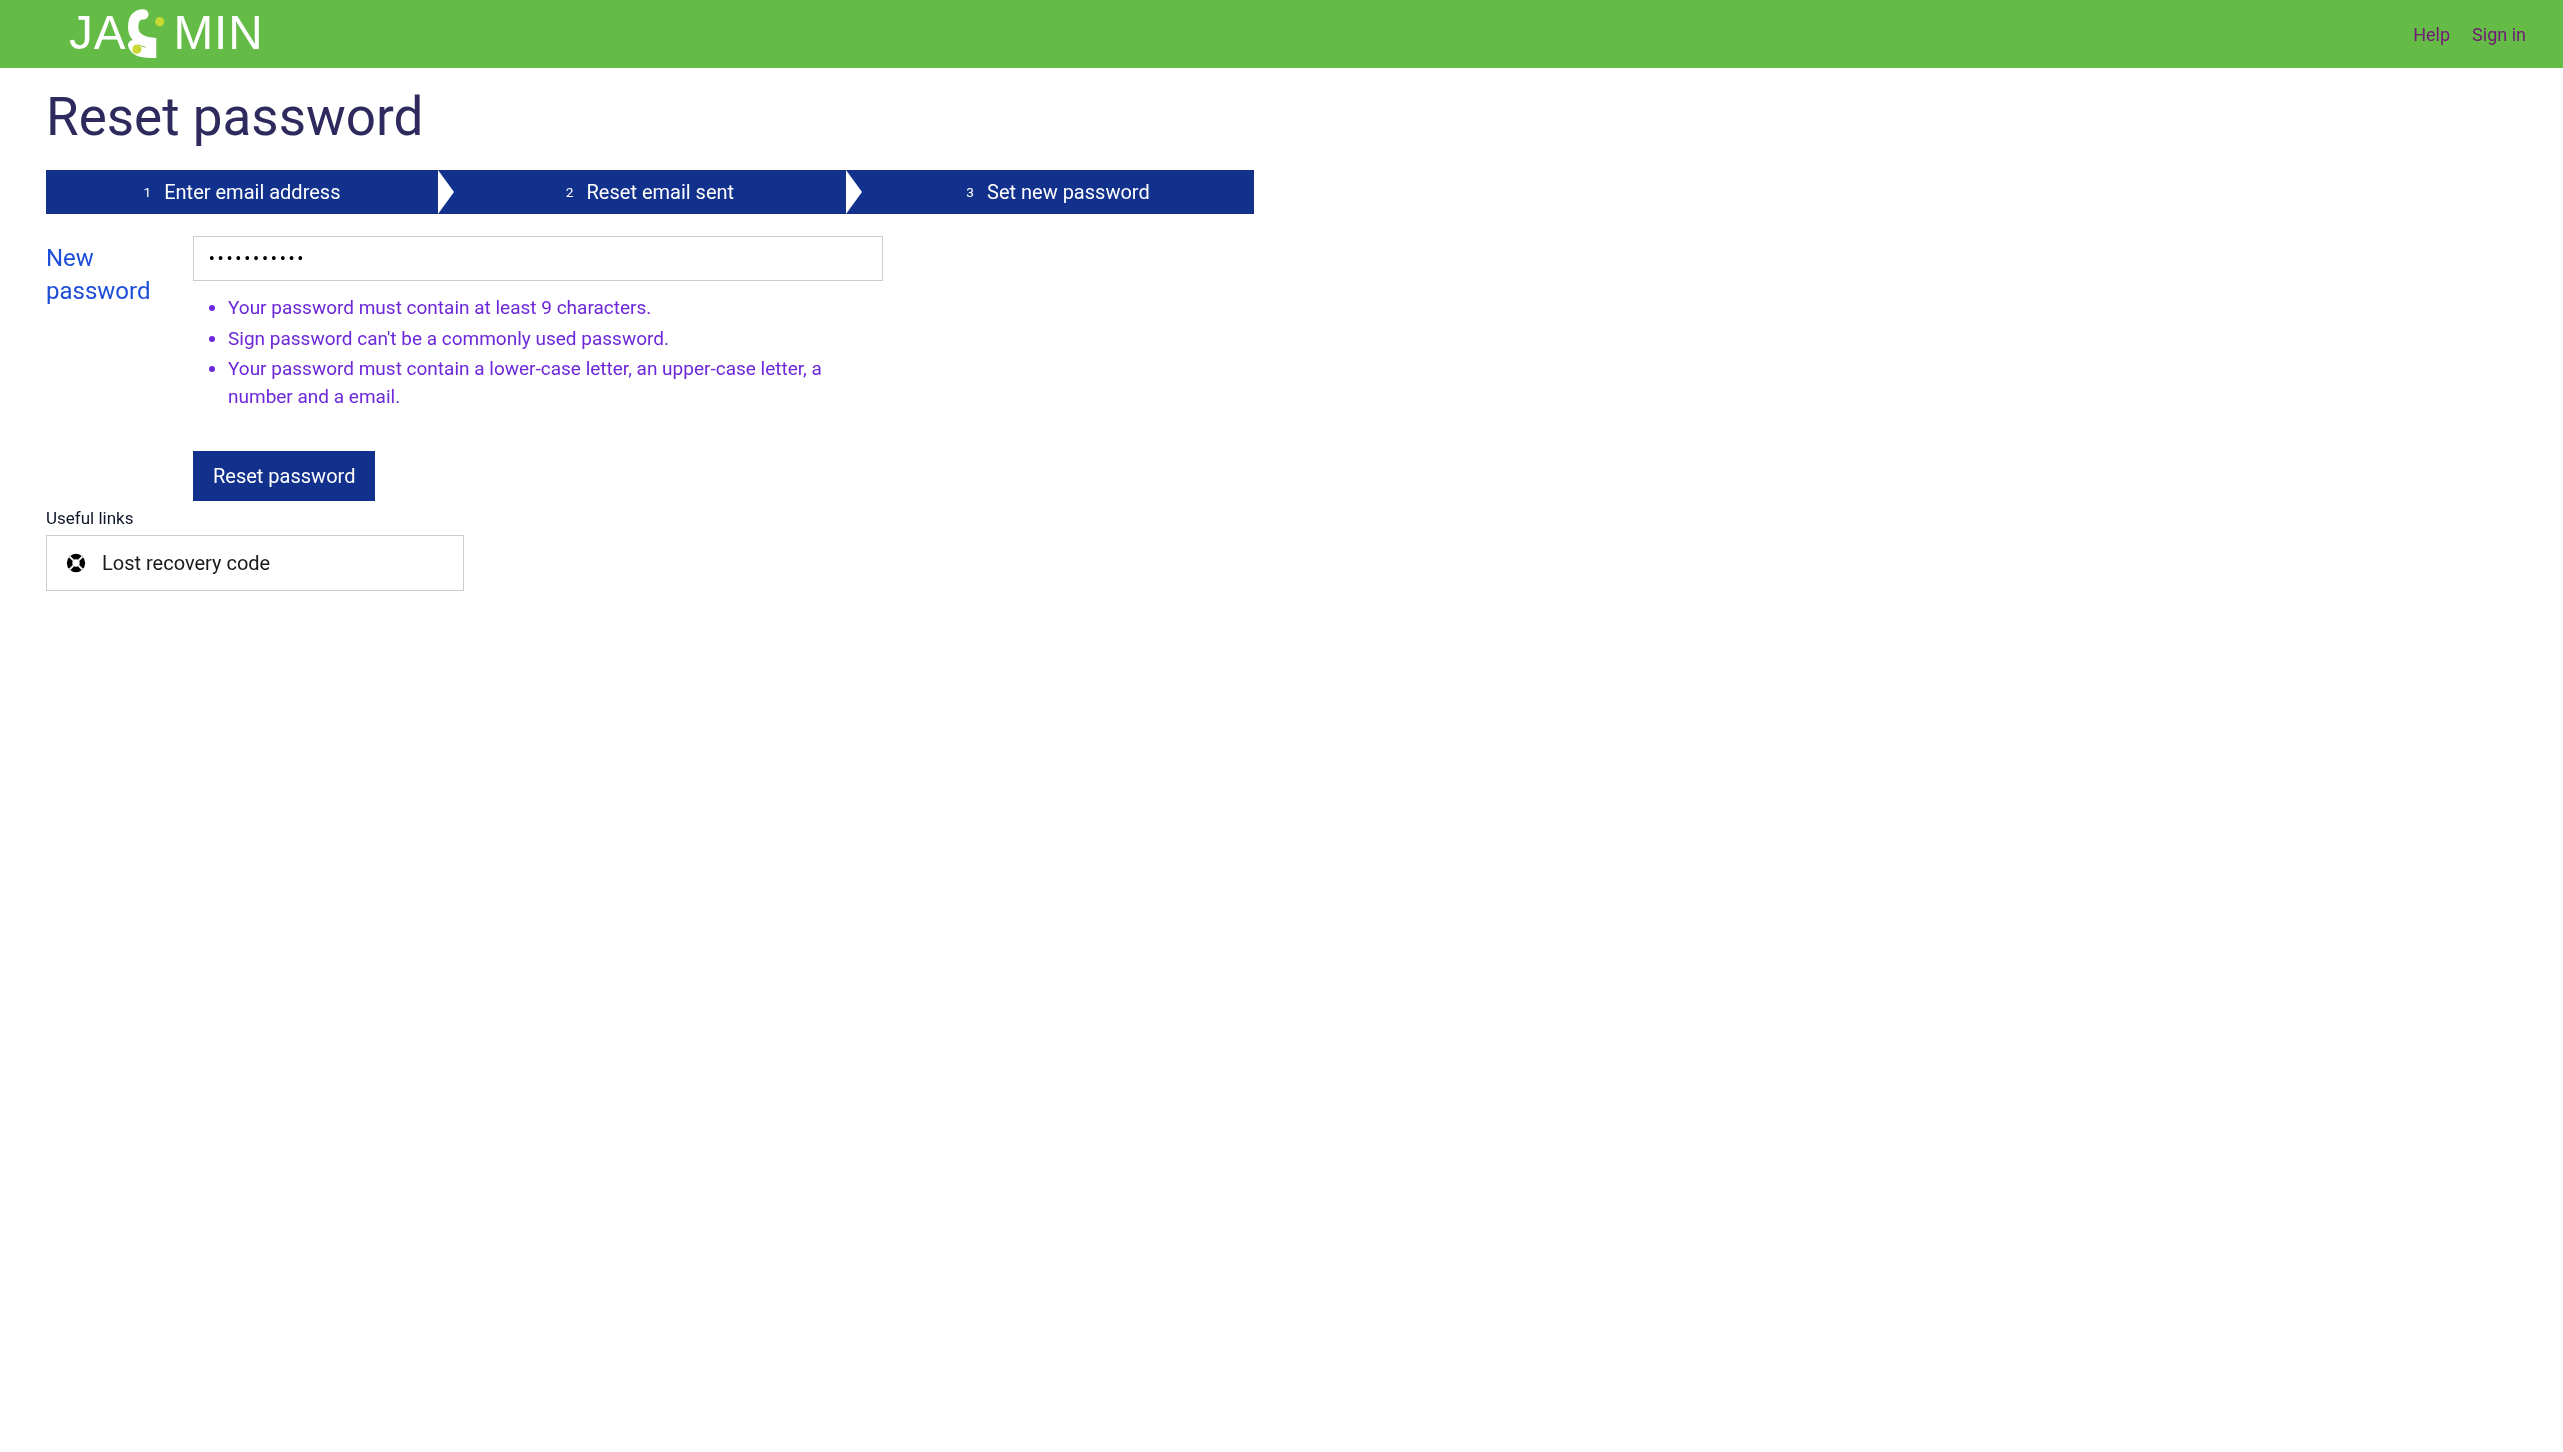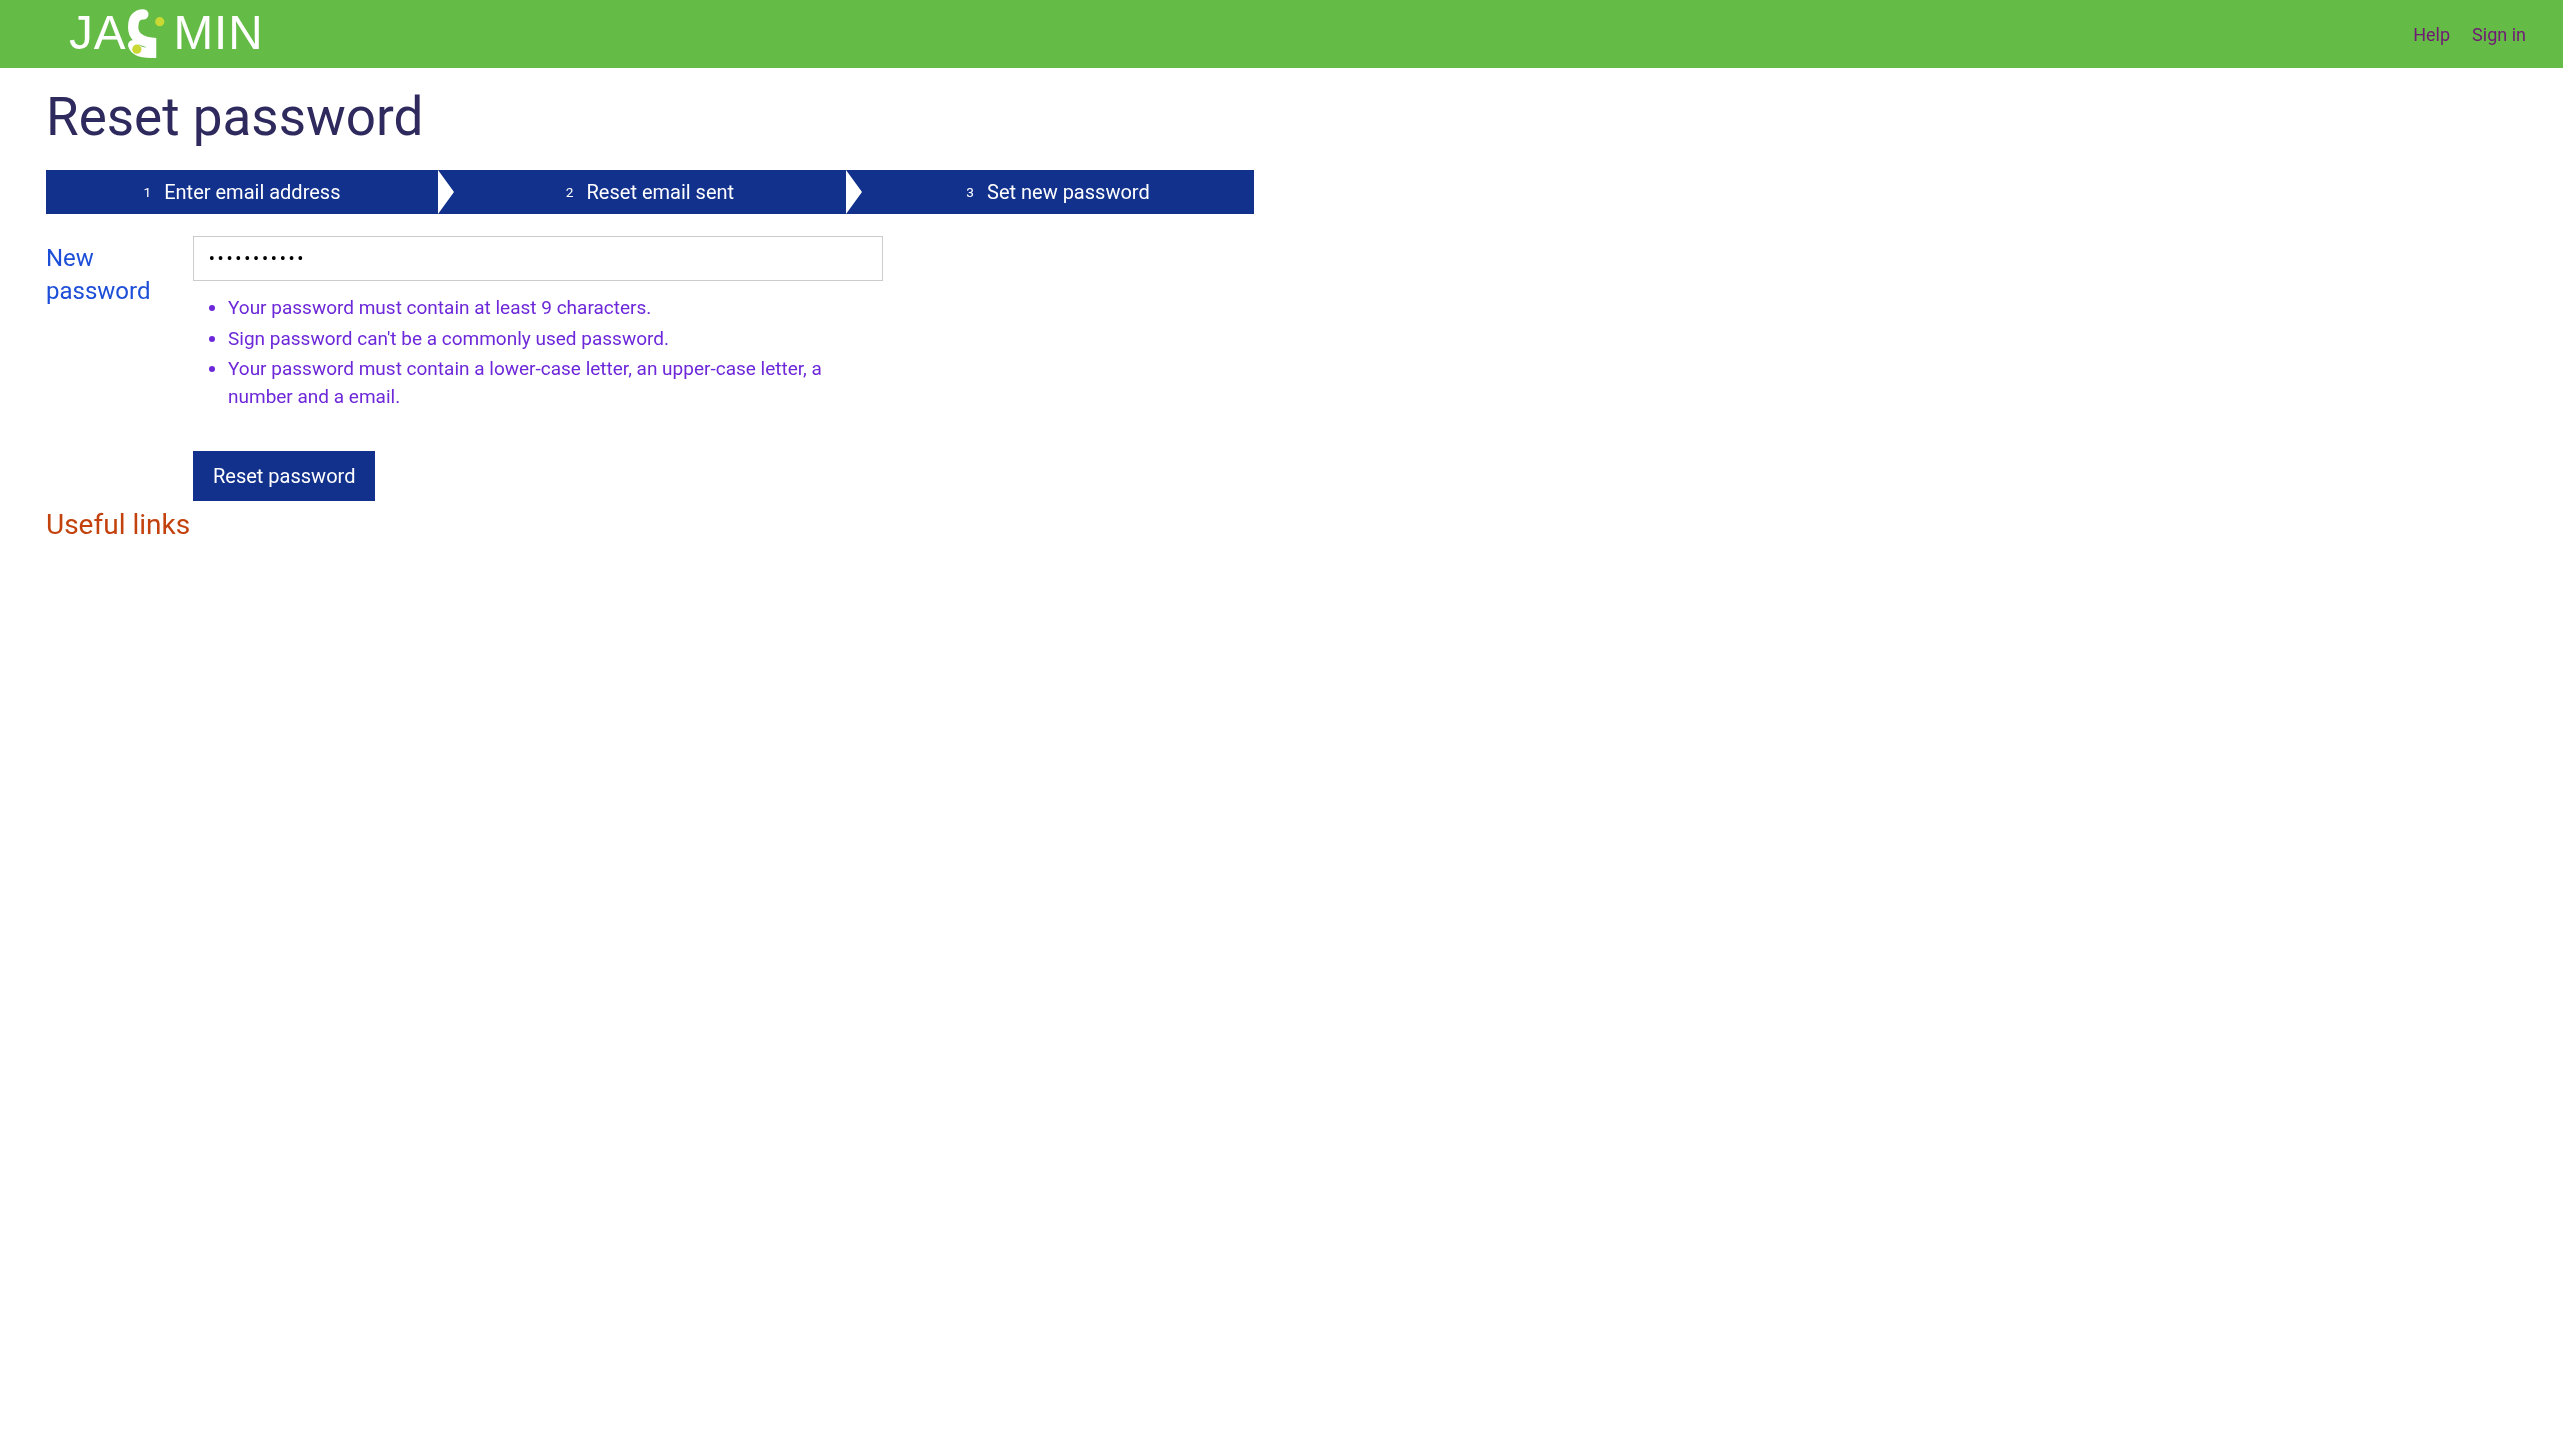--- a/index.html
+++ b/index.html
@@ -123,22 +123,22 @@
       border: none;
       padding: 13px 20px;
       font-size: 20px;
       cursor: pointer;
       font-family: inherit;
     }
     .useful-links-section {
       margin-top: 7.3px;
     }
     .useful-links-heading {
-      color: #c2410c;
-      font-size: 28px;
+      color: #0f172a;
+      font-size: 17px;
       font-weight: 400;
       margin-bottom: 7.3px;
     }
     .useful-link-item {
       border: 0.9px solid #cccccc;
       padding: 14.7px 18.3px;
       display: flex;
       align-items: center;
       gap: 14.7px;
       width: 418px;
@@ -207,15 +207,25 @@
     </div>
   </div>
 
 
   <div class="submit-row">
     <button class="btn-submit">Reset password</button>
   </div>
 
   <div class="useful-links-section">
     <h3 class="useful-links-heading">Useful links</h3>
+    <div class="useful-link-item">
+      <span class="life-ring-icon">
+        <svg viewBox="0 0 24 24" width="22" height="22">
+          <circle cx="12" cy="12" r="10" fill="#000000"></circle>
+          <circle cx="12" cy="12" r="4" fill="#ffffff"></circle>
+          <path d="M 12 2 L 12 8 M 12 16 L 12 22 M 2 12 L 8 12 M 16 12 L 22 12" stroke="#ffffff" stroke-width="2" transform="rotate(45 12 12)"></path>
+        </svg>
+      </span>
+      <span class="link-text">Lost recovery code</span>
+    </div>
   </div>
 </div>
 
 
 </body></html>

